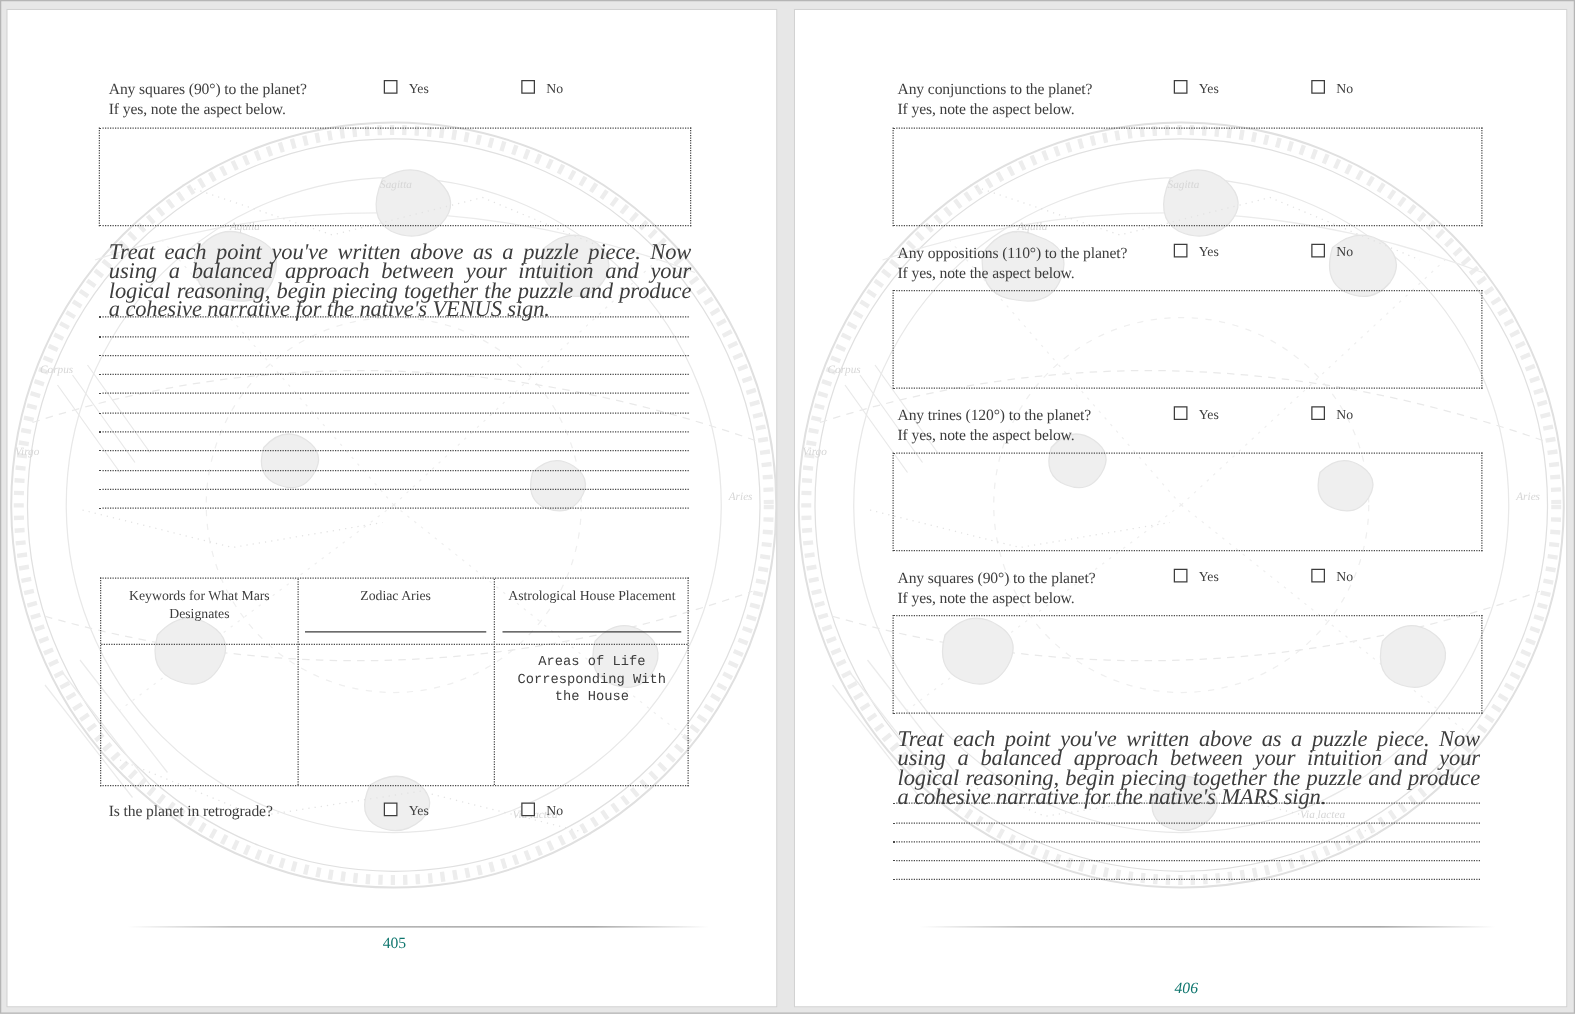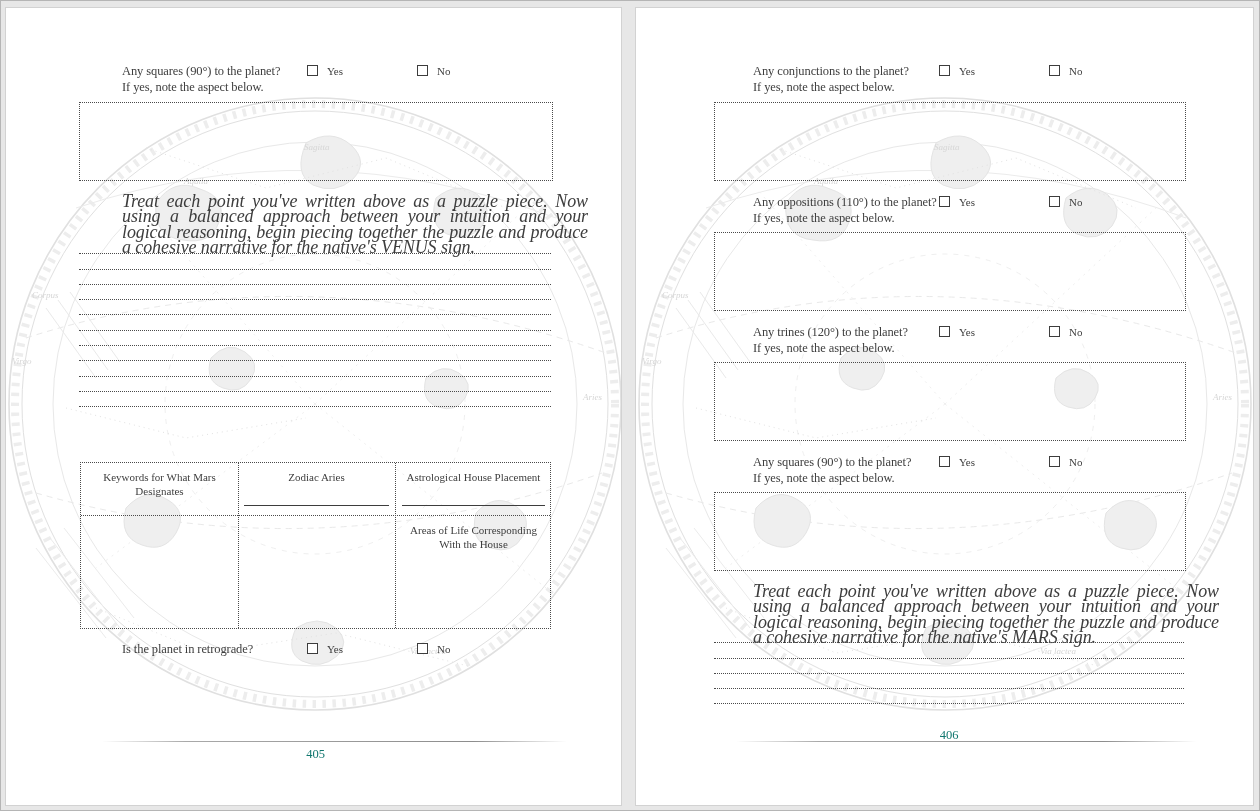--- a/index.html
+++ b/index.html
@@ -10,21 +10,21 @@
     color:#3d3d3d;
     overflow:hidden;
   }
   .screen{position:absolute;inset:0;border:1px solid #b5b5b5;box-sizing:border-box;}
   .page{
     position:absolute;top:6px;height:799px;background:#ffffff;
     border:1px solid #d2d2d2;box-sizing:border-box;overflow:hidden;
   }
   .page-left{left:4px;width:617px;}
   .page-right{left:634px;width:619px;}
-  .abs{position:absolute;margin-left:35px;}
+  .abs{position:absolute;}
   .wm{position:absolute;left:0;top:0;pointer-events:none;}
   .wm-label{font:italic 9px "Liberation Serif",serif;fill:#d6d6d6;}
   .q{font-size:12.5px;line-height:15.5px;letter-spacing:-0.1px;}
   .cbgroup{position:absolute;font-size:11px;line-height:15.5px;}
   .cbbox{
     display:inline-block;width:9px;height:9px;border:1px solid #3d3d3d;
     margin-right:9px;vertical-align:-1px;background:#fff;
   }
   .dotbox{position:absolute;border:1px dotted #4a4a4a;background:transparent;}
   .para{font-size:18px;line-height:15.3px;letter-spacing:-0.1px;text-align:justify;font-style:italic;}
@@ -133,21 +133,21 @@
       <div class="cellhead" style="left:157px;top:7px;width:157px;">
         <div class="inner" style="width:150px;">Zodiac Aries</div>
       </div>
       <div class="cellhead" style="left:314px;top:7px;width:157px;">
         <div class="inner" style="width:152px;">Astrological House Placement</div>
       </div>
 
       <div class="solidline" style="left:163px;top:42px;width:145px;"></div>
       <div class="solidline" style="left:321px;top:42px;width:143px;"></div>
 
-      <div class="cellhead" style="left:314px;top:60px;width:157px;">
+      <div class="cellhead" style="left:314px;top:60px;width:157px;font-family:Liberation Mono, monospace;">
         <div class="inner" style="width:142px;">Areas of Life Corresponding With the House</div>
       </div>
     </div>
 
     <div class="q abs" style="left:81px;top:634px;">Is the planet in retrograde?</div>
     <div class="cbgroup" style="left:301px;top:634px;">
       <span class="cbbox"></span><span>Yes</span>
     </div>
     <div class="cbgroup" style="left:411px;top:634px;">
       <span class="cbbox"></span><span>No</span>
@@ -253,16 +253,16 @@
 
     <div class="wlines" style="left:78px;top:620px;width:470px;">
       <div class="wline"></div>
       <div class="wline"></div>
       <div class="wline"></div>
       <div class="wline"></div>
       <div class="wline"></div>
     </div>
 
     <div class="footrule" style="left:100px;top:733px;width:460px;"></div>
-    <div class="pagenum" style="left:78px;top:720px;width:470px;">406</div>
+    <div class="pagenum" style="left:78px;top:775px;width:470px;font-style:italic;">406</div>
   </div>
 
 </div>
 
 </body></html>

